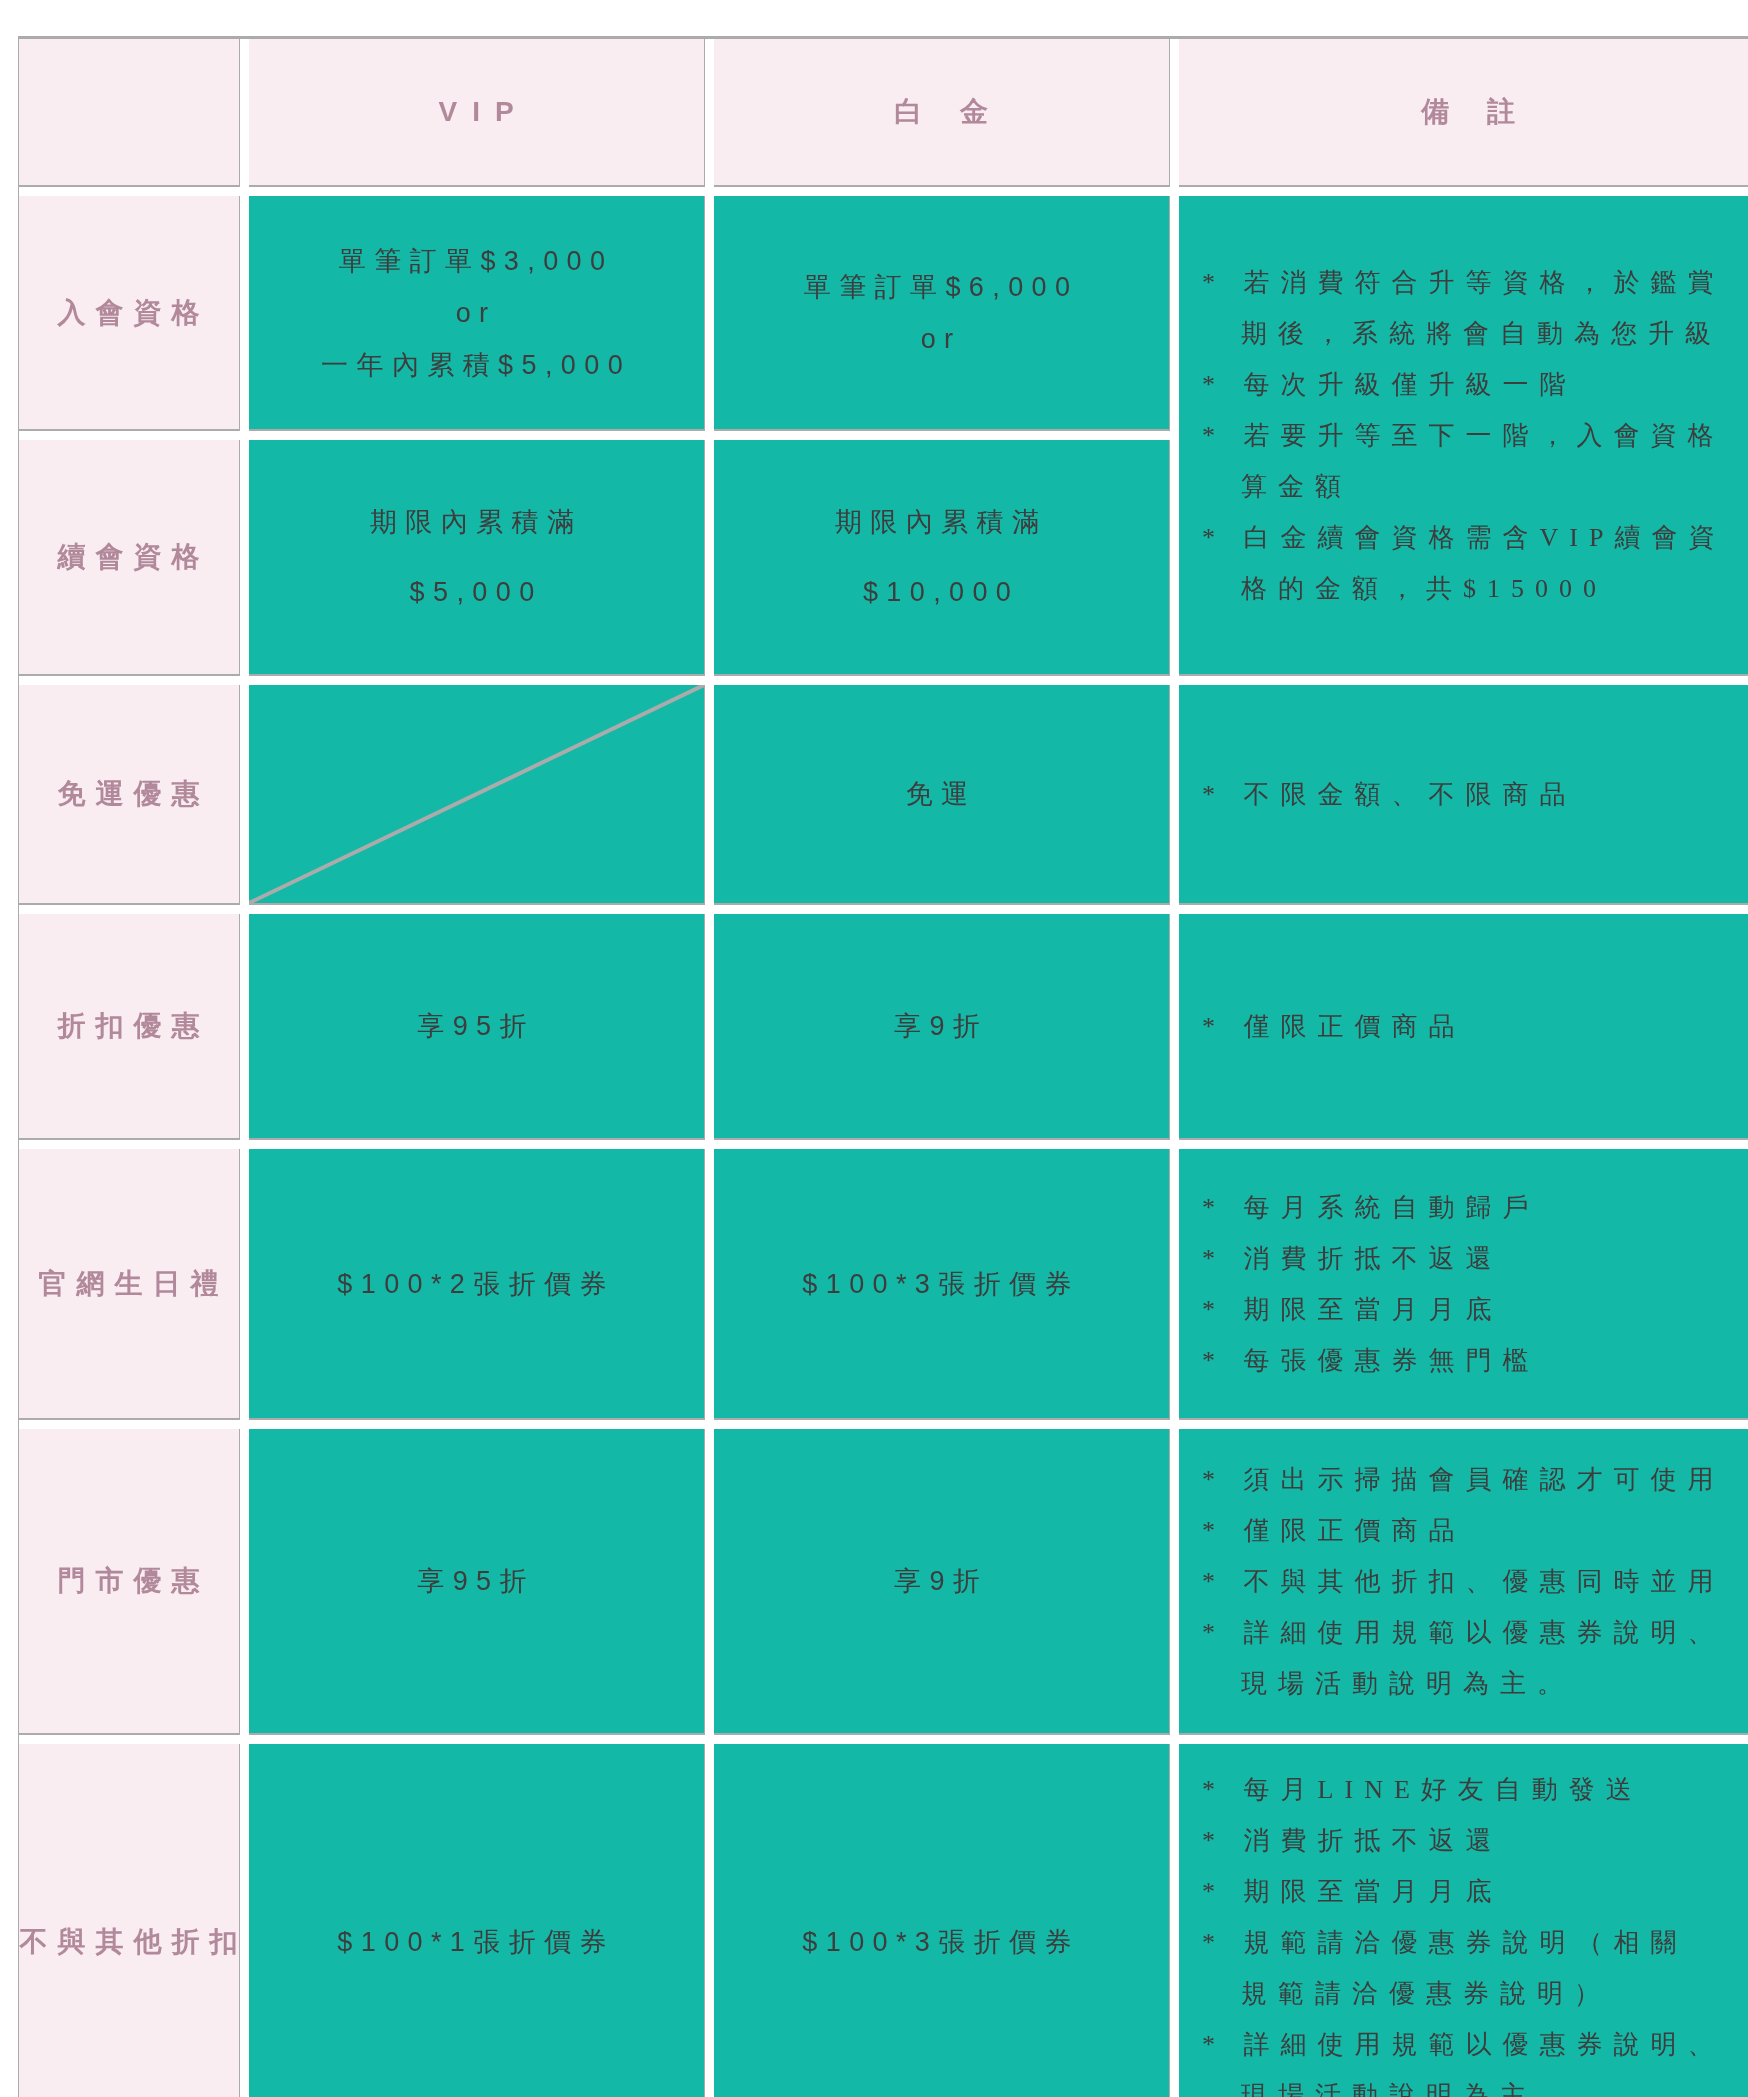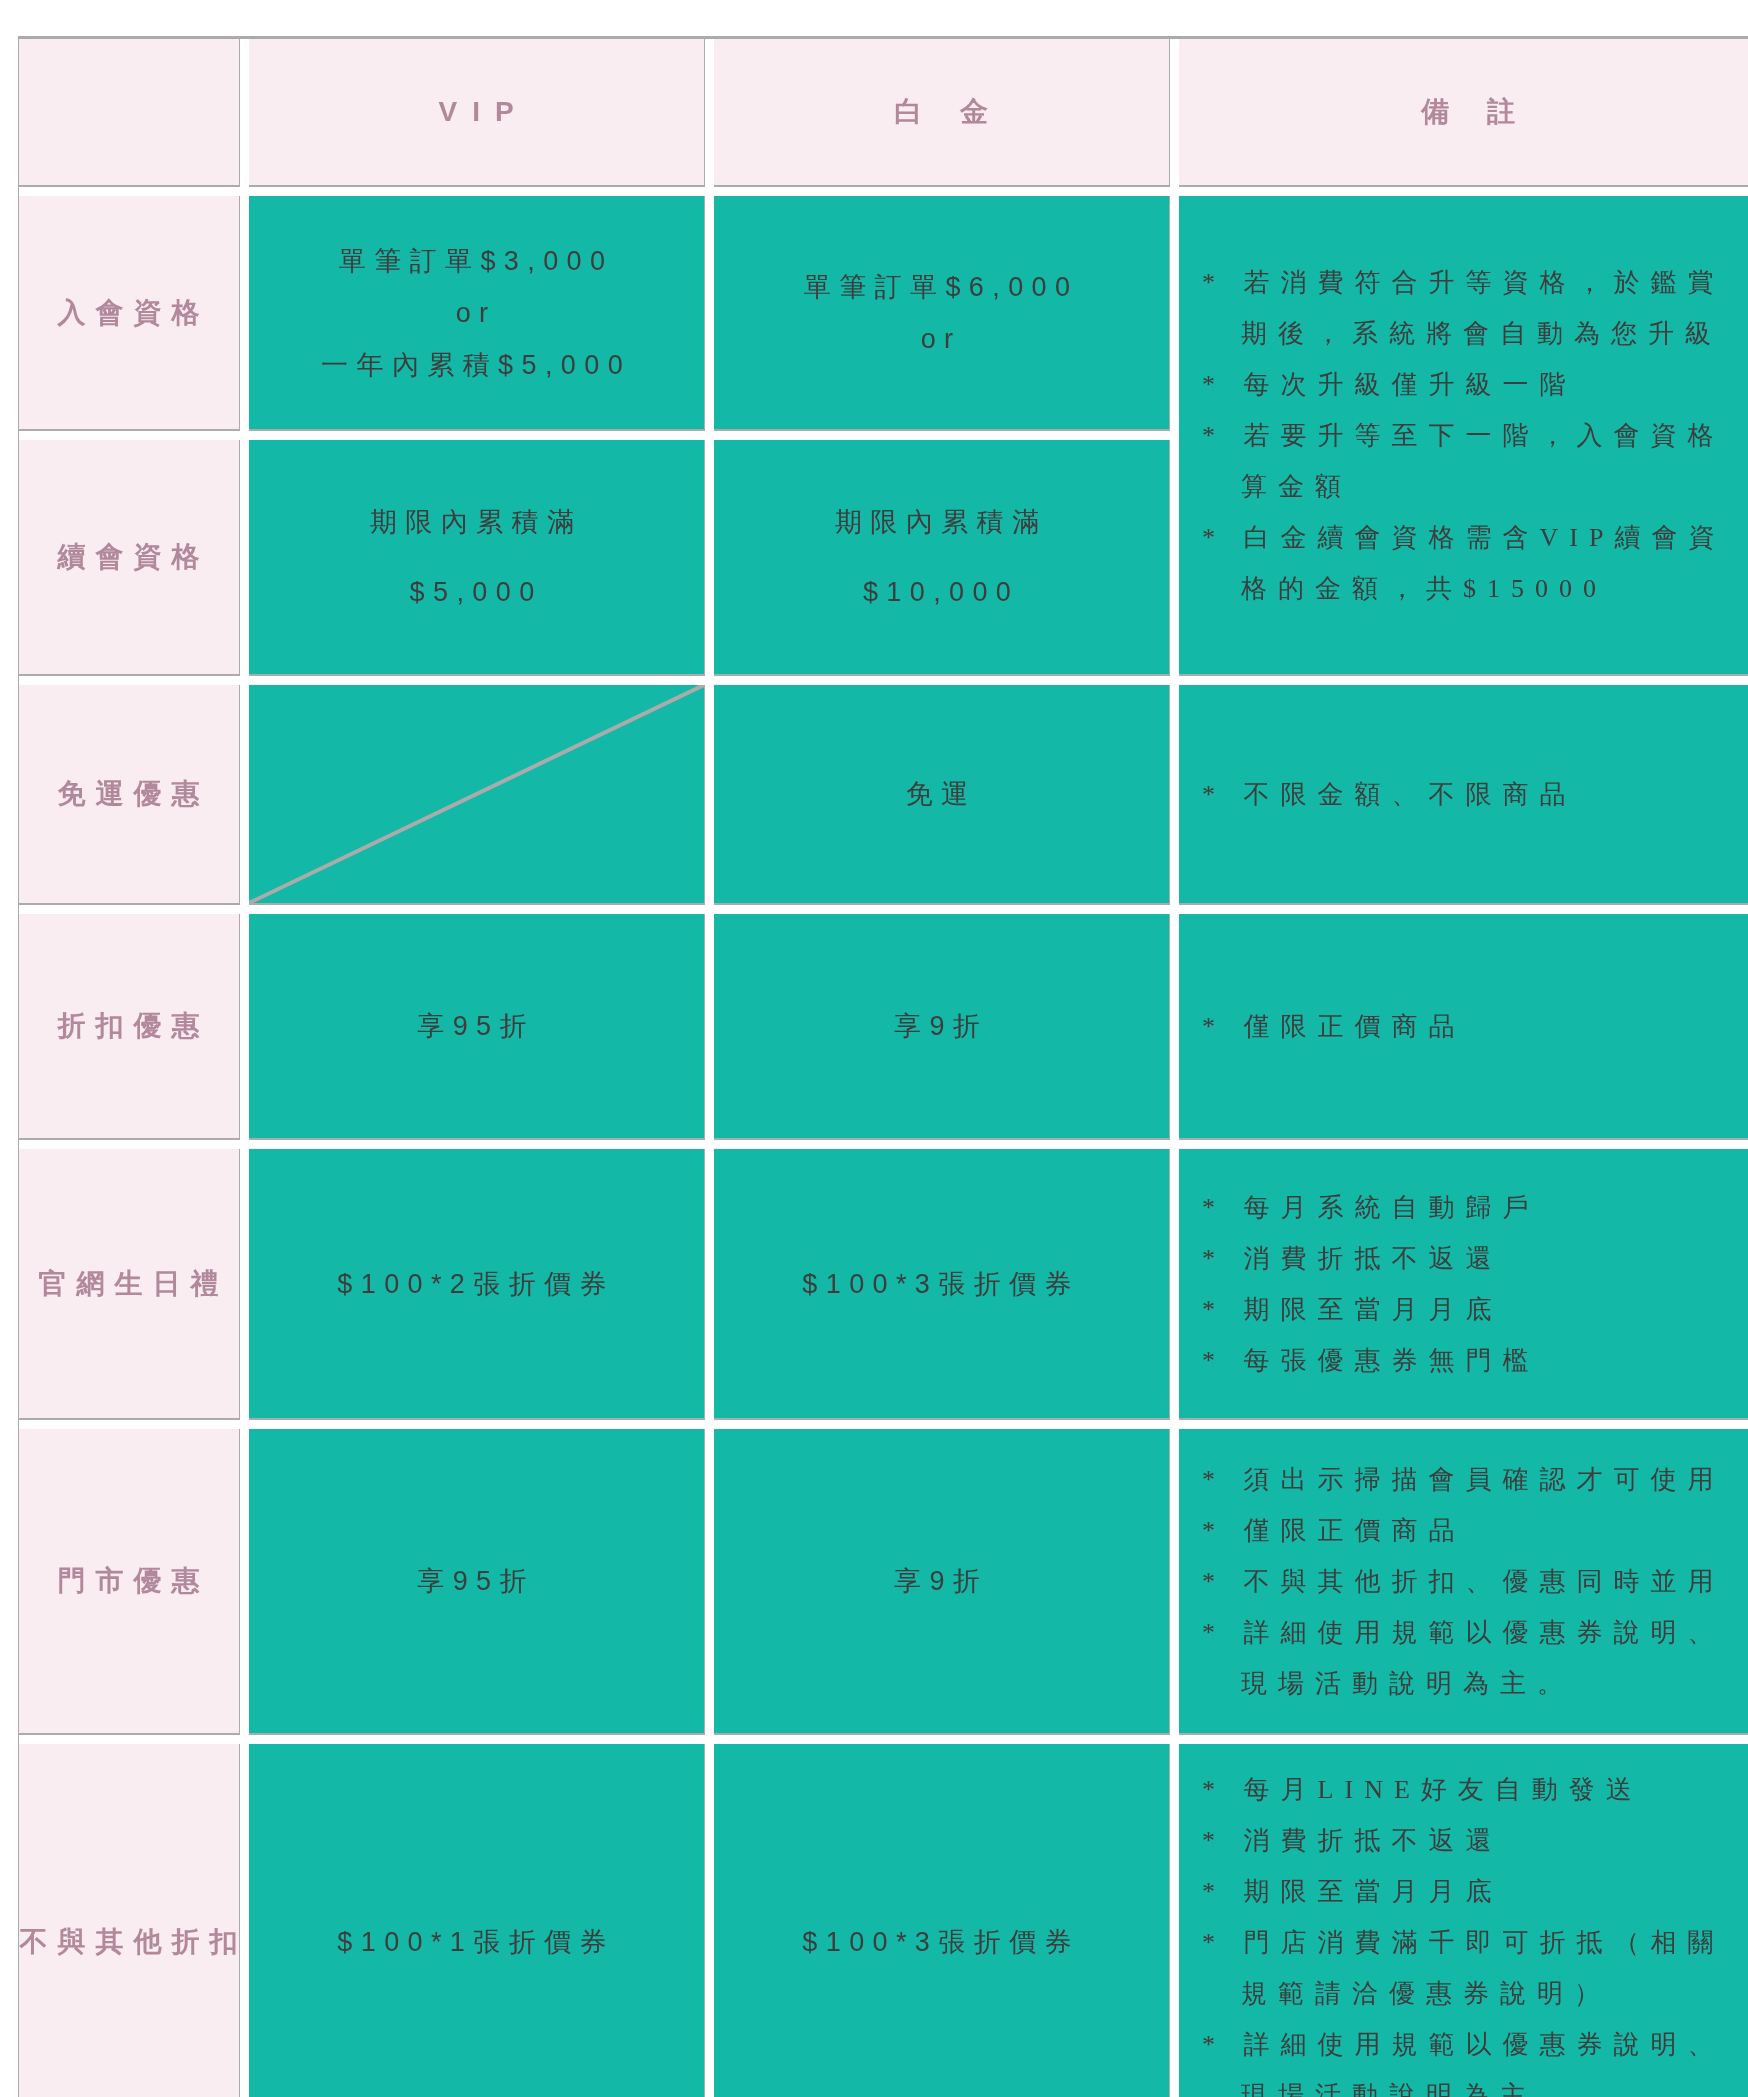--- a/index.html
+++ b/index.html
@@ -175,20 +175,20 @@
   <div class="cell lr">
     <div class="vline">$100*1張折價券</div>
   </div>
   <div class="cell lr">
     <div class="vline">$100*3張折價券</div>
   </div>
   <div class="cell notes lc lr">
     <div class="nline">* 每月LINE好友自動發送</div>
     <div class="nline">* 消費折抵不返還</div>
     <div class="nline">* 期限至當月月底</div>
-    <div class="nline">* 門店消費滿千即可折抵（相關</div>
+    <div class="nline">* 規範請洽優惠券說明（相關</div>
     <div class="nline cont">規範請洽優惠券說明）</div>
     <div class="nline">* 詳細使用規範以優惠券說明、</div>
     <div class="nline cont">現場活動說明為主。</div>
   </div>
 
 </div>
 
 
 </body></html>

